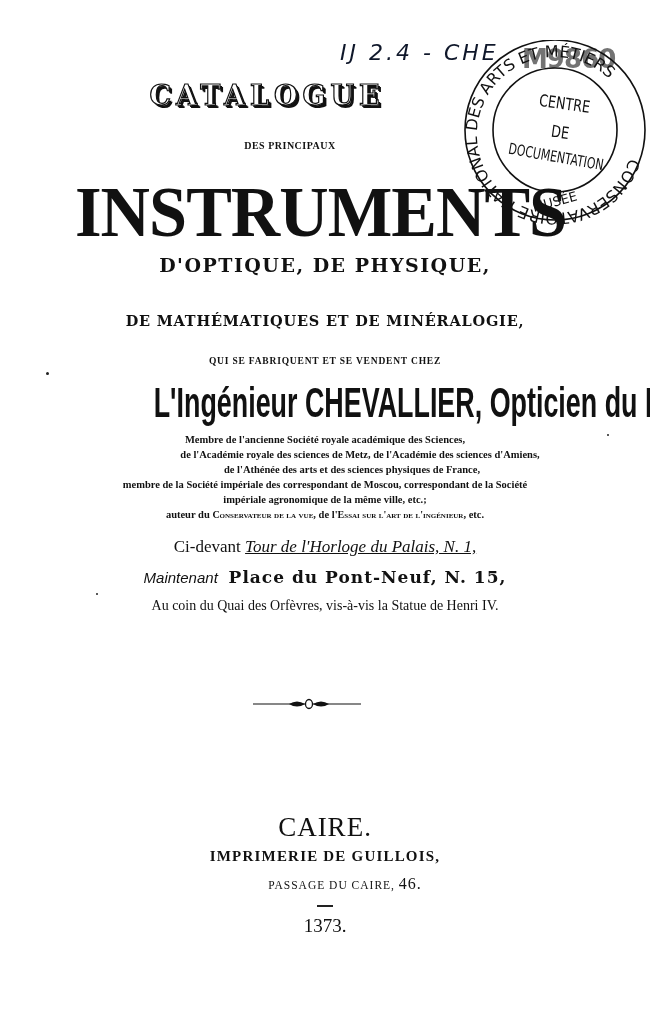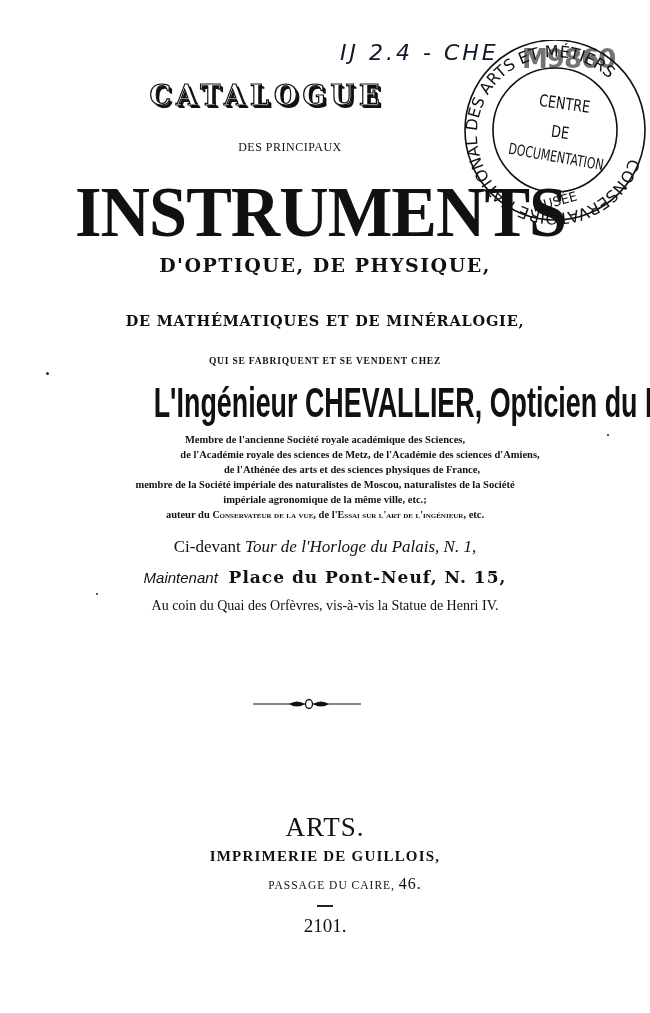--- a/index.html
+++ b/index.html
@@ -18,21 +18,21 @@
     position: absolute; left: 522px; top: 44px; font-family: "DejaVu Sans", sans-serif;
     font-size: 26px; font-weight: bold; color: #737373; letter-spacing: -1px;
   }
   #catalogue-title {
     top: 80px; font-family: "DejaVu Serif", serif; font-size: 27px; font-weight: bold;
     letter-spacing: 5px; color: #fff;
     -webkit-text-stroke: 1.2px #111;
     text-shadow: 2px 2px 0 #111, 3px 3px 0 #111;
     padding-right: 116px; box-sizing: border-box;
   }
-  #subtitle-principaux { top: 140px; font-family: "Liberation Serif", serif; font-size: 12px; letter-spacing: 0.5px; padding-right: 70px; box-sizing: border-box; }
+  #subtitle-principaux { top: 140px; font-family: "Liberation Serif", serif; font-size: 10px; letter-spacing: 0.5px; padding-right: 70px; box-sizing: border-box; font-weight: bold; }
   #instruments-title {
     top: 172px; font-family: "Liberation Serif", serif; font-size: 72px; font-weight: bold;
     line-height: 80px; letter-spacing: -1px; padding-right: 8px; box-sizing: border-box;
   }
   #instruments-title .cond { transform: scaleX(0.95); }
   #optique-line { top: 254px; font-size: 19px; font-weight: bold; letter-spacing: 1.5px; }
   #math-line { top: 312px; font-size: 14.5px; font-weight: bold; letter-spacing: 0.8px; }
   #fabriquent-line { top: 356px; font-size: 9.5px; letter-spacing: 0.8px; font-family: "Liberation Serif", serif; font-weight: bold; }
   #chevallier-line {
     top: 378px; font-family: "Liberation Sans", sans-serif; font-size: 42px; font-weight: bold; line-height: 50px;
@@ -40,21 +40,21 @@
   #chevallier-line .cond { transform: scaleX(0.64); }
   .member { font-size: 10.5px; font-weight: bold; font-family: "Liberation Serif", serif; }
   #member-0 { top: 434px; }
   #member-1 { top: 449px; padding-left: 35px; }
   #member-2 { top: 464px; padding-left: 27px; }
   #member-3 { top: 479px; }
   #member-4 { top: 494px; }
   #member-5 { top: 509px; }
   .sc { font-variant: small-caps; font-size: 10px; }
   #cidevant-line { top: 537px; font-family: "Liberation Serif", serif; font-size: 17px; }
-  #cidevant-line i { font-style: italic; }
+  #cidevant-line i { font-style: italic; text-decoration: underline; }
   #maintenant-line { top: 567px; font-size: 17px; }
   #maintenant-line .it { font-family: Liberation Sans, sans-serif; font-style: italic; font-size: 15px; }
   #maintenant-line .bold { font-family: "DejaVu Serif", serif; font-weight: bold; letter-spacing: 1px; }
   #coin-line { top: 598px; font-family: "Liberation Serif", serif; font-size: 14px; }
   #ornament { position: absolute; left: 253px; top: 697px; width: 108px; height: 14px; }
   #paris-line { top: 812px; font-family: "Liberation Serif", serif; font-size: 27px; letter-spacing: 1px; padding-left: 0px; }
   #imprimerie-line { top: 848px; font-family: "Liberation Serif", serif; font-size: 15px; font-weight: bold; letter-spacing: 1.2px; }
   #passage-line { top: 875px; font-family: "Liberation Serif", serif; font-size: 11.5px; letter-spacing: 1px; padding-left: 20px; }
   #passage-line .num { font-size: 16px; }
   #dash { position: absolute; left: 317px; top: 905px; width: 16px; height: 2px; background: #222; }
@@ -97,34 +97,34 @@
 
   <div class="speck" style="left:46px; top:372px;"></div>
 
   <div id="chevallier-line" class="line"><span class="cond">L'Ingénieur CHEVALLIER, Opticien du ROI,</span></div>
 
   <div class="speck" style="left:607px; top:434px; width:2px; height:2px;"></div>
 
   <div id="member-0" class="line member">Membre de l'ancienne Société royale académique des Sciences,</div>
   <div id="member-1" class="line member">de l'Académie royale des sciences de Metz, de l'Académie des sciences d'Amiens,</div>
   <div id="member-2" class="line member">de l'Athénée des arts et des sciences physiques de France,</div>
-  <div id="member-3" class="line member">membre de la Société impériale des naturalistes de Moscou, naturalistes de la Société</div>
+  <div id="member-3" class="line member">membre de la Société impériale des correspondant de Moscou, correspondant de la Société</div>
   <div id="member-4" class="line member">impériale agronomique de la même ville, etc.;</div>
   <div id="member-5" class="line member"><span>auteur du </span><span class="sc">Conservateur de la vue</span><span>, de l'</span><span class="sc">Essai sur l'art de l'ingénieur</span><span>, etc.</span></div>
 
   <div id="cidevant-line" class="line"><span>Ci-devant </span><i>Tour de l'Horloge du Palais, N. 1,</i></div>
   <div id="maintenant-line" class="line"><span class="it">Maintenant</span>&nbsp;&nbsp;<span class="bold">Place du Pont-Neuf, N. 15,</span></div>
   <div class="speck" style="left:96px; top:593px; width:2px; height:2px;"></div>
   <div id="coin-line" class="line">Au coin du Quai des Orfèvres, vis-à-vis la Statue de Henri IV.</div>
 
   <svg id="ornament" viewBox="0 0 108 14">
     <line x1="0" y1="7" x2="108" y2="7" stroke="#111" stroke-width="1.2"></line>
     <path d="M 36,7 Q 44,2 52,7 Q 44,12 36,7 Z" fill="#111"></path>
     <path d="M 60,7 Q 68,2 76,7 Q 68,12 60,7 Z" fill="#111"></path>
     <ellipse cx="56" cy="7" rx="3.5" ry="4.5" fill="#fff" stroke="#111" stroke-width="1.3"></ellipse>
   </svg>
 
-  <div id="paris-line" class="line">ARTS.</div>
+  <div id="paris-line" class="line">CAIRE.</div>
   <div id="imprimerie-line" class="line">IMPRIMERIE DE GUILLOIS,</div>
   <div id="passage-line" class="line"><span>PASSAGE DU CAIRE,</span> <span class="num">46.</span></div>
   <div id="dash"></div>
-  <div id="year-line" class="line">2101.</div>
+  <div id="year-line" class="line">1373.</div>
 </div>
 
 </body></html>

